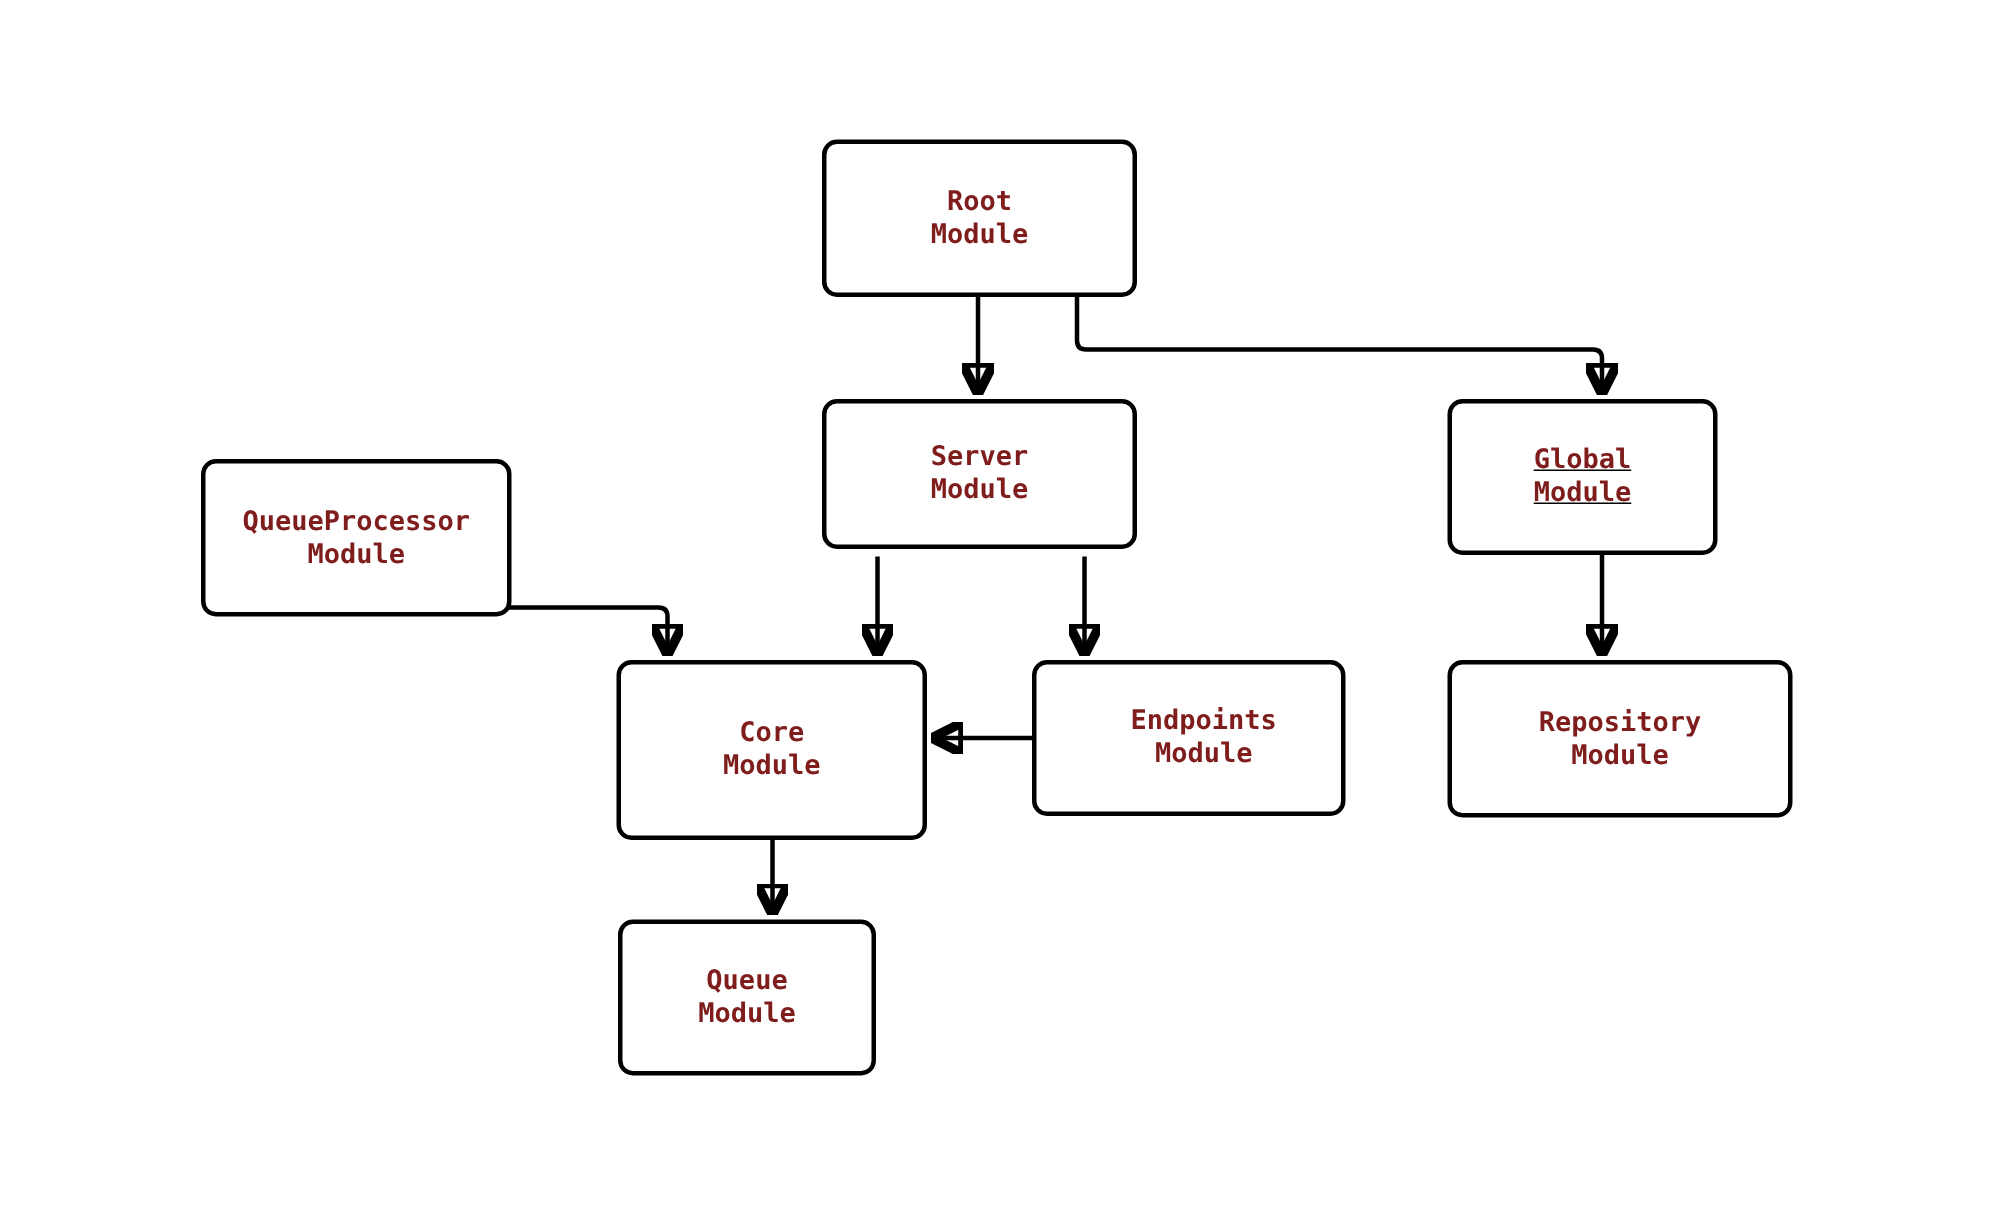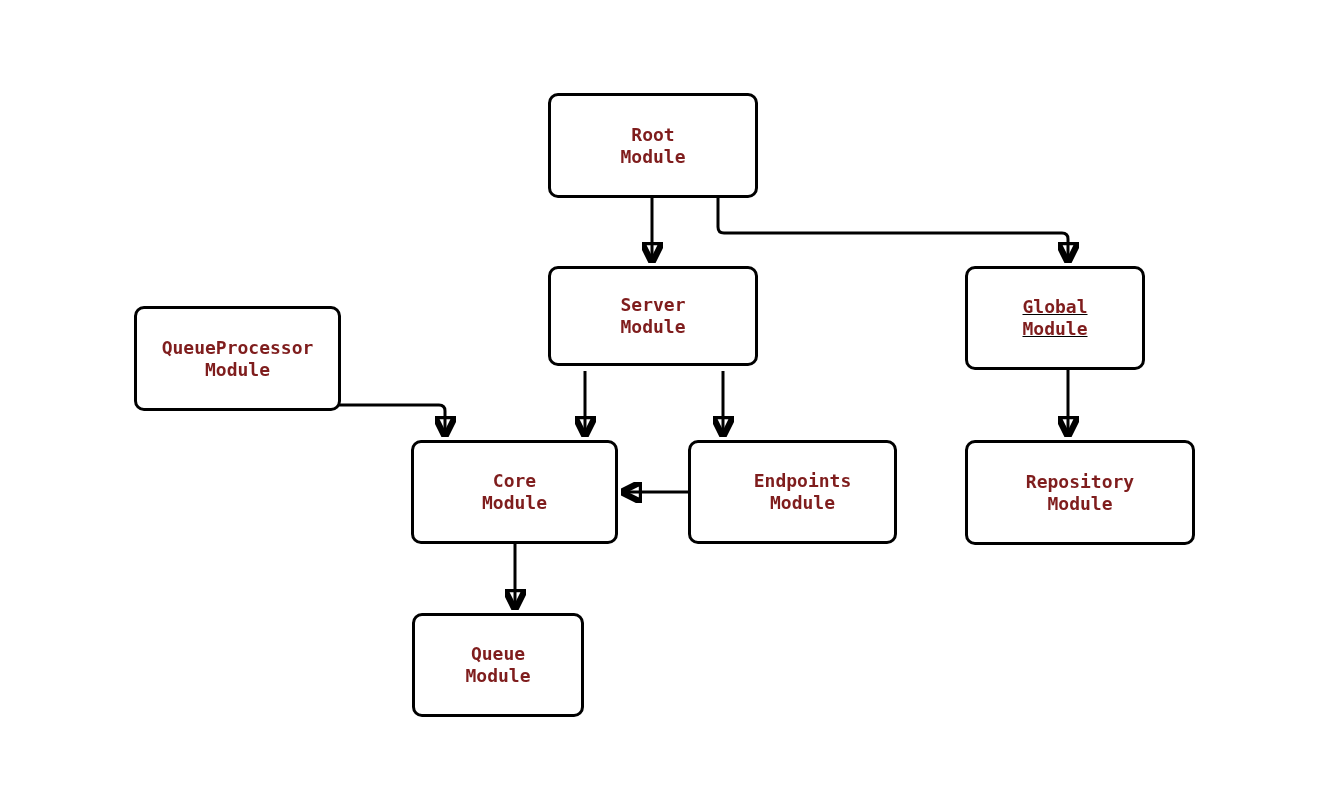--- a/index.html
+++ b/index.html
@@ -43,21 +43,21 @@
     font-size: 18px;
     line-height: 22px;
     font-weight: bold;
     color: #7f1d1d;
   }
   
   #node-root          { left: 548px; top:  93px; width: 210px; height: 105px; }
   #node-queueprocessor{ left: 134px; top: 266px; width: 207px; height: 105px; margin-top: 40px; }
   #node-server        { left: 548px; top: 266px; width: 210px; height: 100px; }
   #node-global        { left: 965px; top: 266px; width: 180px; height: 104px; text-decoration: underline; }
-  #node-core          { left: 411px; top: 440px; width: 207px; height: 104px; }
+  #node-core          { left: 411px; top: 440px; width: 207px; height: 120px; }
   #node-endpoints     { left: 688px; top: 440px; width: 209px; height: 104px; padding-left: 20px; }
   #node-repository    { left: 965px; top: 440px; width: 230px; height: 105px; }
   #node-queue         { left: 412px; top: 613px; width: 172px; height: 104px; }
 </style>
 </head>
 <body>
 
 <div class="canvas">
 
   <svg class="edges-layer" viewBox="0 0 1337 809" xmlns="http://www.w3.org/2000/svg">

